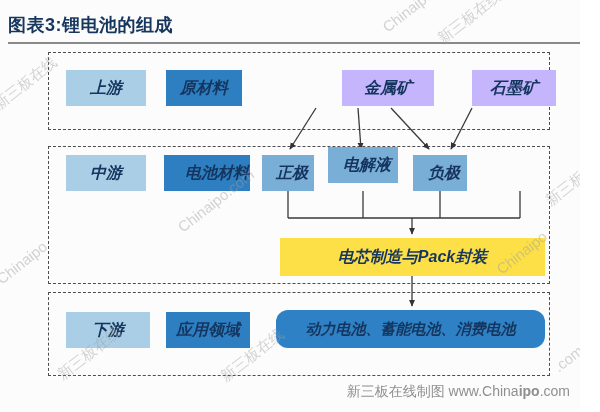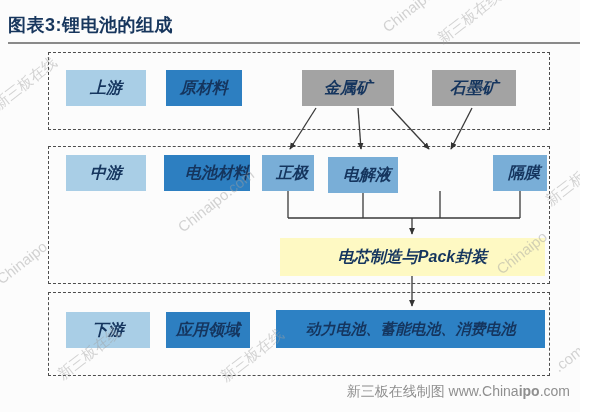--- a/index.html
+++ b/index.html
@@ -44,24 +44,24 @@
     justify-content: center;
     font-weight: bold;
     font-size: 16px;
     color: #15355e;
     z-index: 3;
     height: 36px;
     font-style: italic;
   }
   .stage    { background: #a9cee6; }
   .category { background: #2d7fc1; }
-  .ore      { background: #a3a3a3; }
+  .ore      { background: #c4b5fd; margin-left: 40px; }
   .comp     { background: #79aed7; padding-left: 8px; }
-  .gold     { background: #fef9c3; }
-  .apps     { background: #2d81c4; font-size: 15px; }
+  .gold     { background: #fde047; }
+  .apps     { background: #2d81c4; font-size: 15px; border-radius: 12px; }
 
   .flow-svg {
     position: absolute;
     left: 0; top: 0;
     width: 600px; height: 412px;
     z-index: 2;
     pointer-events: none;
   }
   .watermark {
     position: absolute;
@@ -116,22 +116,22 @@
   </svg>
 
   <div class="box stage" style="left:66px; top:70px; width:80px;">上游</div>
   <div class="box category" style="left:166px; top:70px; width:76px;">原材料</div>
   <div class="box ore" style="left:302px; top:70px; width:92px;">金属矿</div>
   <div class="box ore" style="left:432px; top:70px; width:84px;">石墨矿</div>
 
   <div class="box stage" style="left:66px; top:155px; width:80px;">中游</div>
   <div class="box category" style="left:164px; top:155px; width:86px;padding-left:20px;">电池材料</div>
   <div class="box comp" style="left:262px; top:155px; width:52px;">正极</div>
-  <div class="box comp" style="left:328px; top:157px; width:70px;">电解液</div>
-  <div class="box comp" style="left:493px; top:155px; width:54px;">隔膜</div>
+  <div class="box comp" style="left:328px; top:147px; width:70px;">电解液</div>
+  <div class="box comp" style="left:413px; top:155px; width:54px;">负极</div>
 
   <div class="box gold" style="left:280px; top:238px; width:265px; height:38px;">电芯制造与Pack封装</div>
 
   <div class="box stage" style="left:66px; top:312px; width:84px;">下游</div>
   <div class="box category" style="left:166px; top:312px; width:84px;">应用领域</div>
   <div class="box apps" style="left:276px; top:310px; width:269px; height:38px;">动力电池、蓄能电池、消费电池</div>
 
   <span class="watermark" style="left:378px; top:2px;">Chinaipo</span>
   <span class="watermark" style="left:432px; top:8px;">新三板在线</span>
   <span class="watermark" style="left:-12px; top:74px;">新三板在线</span>

